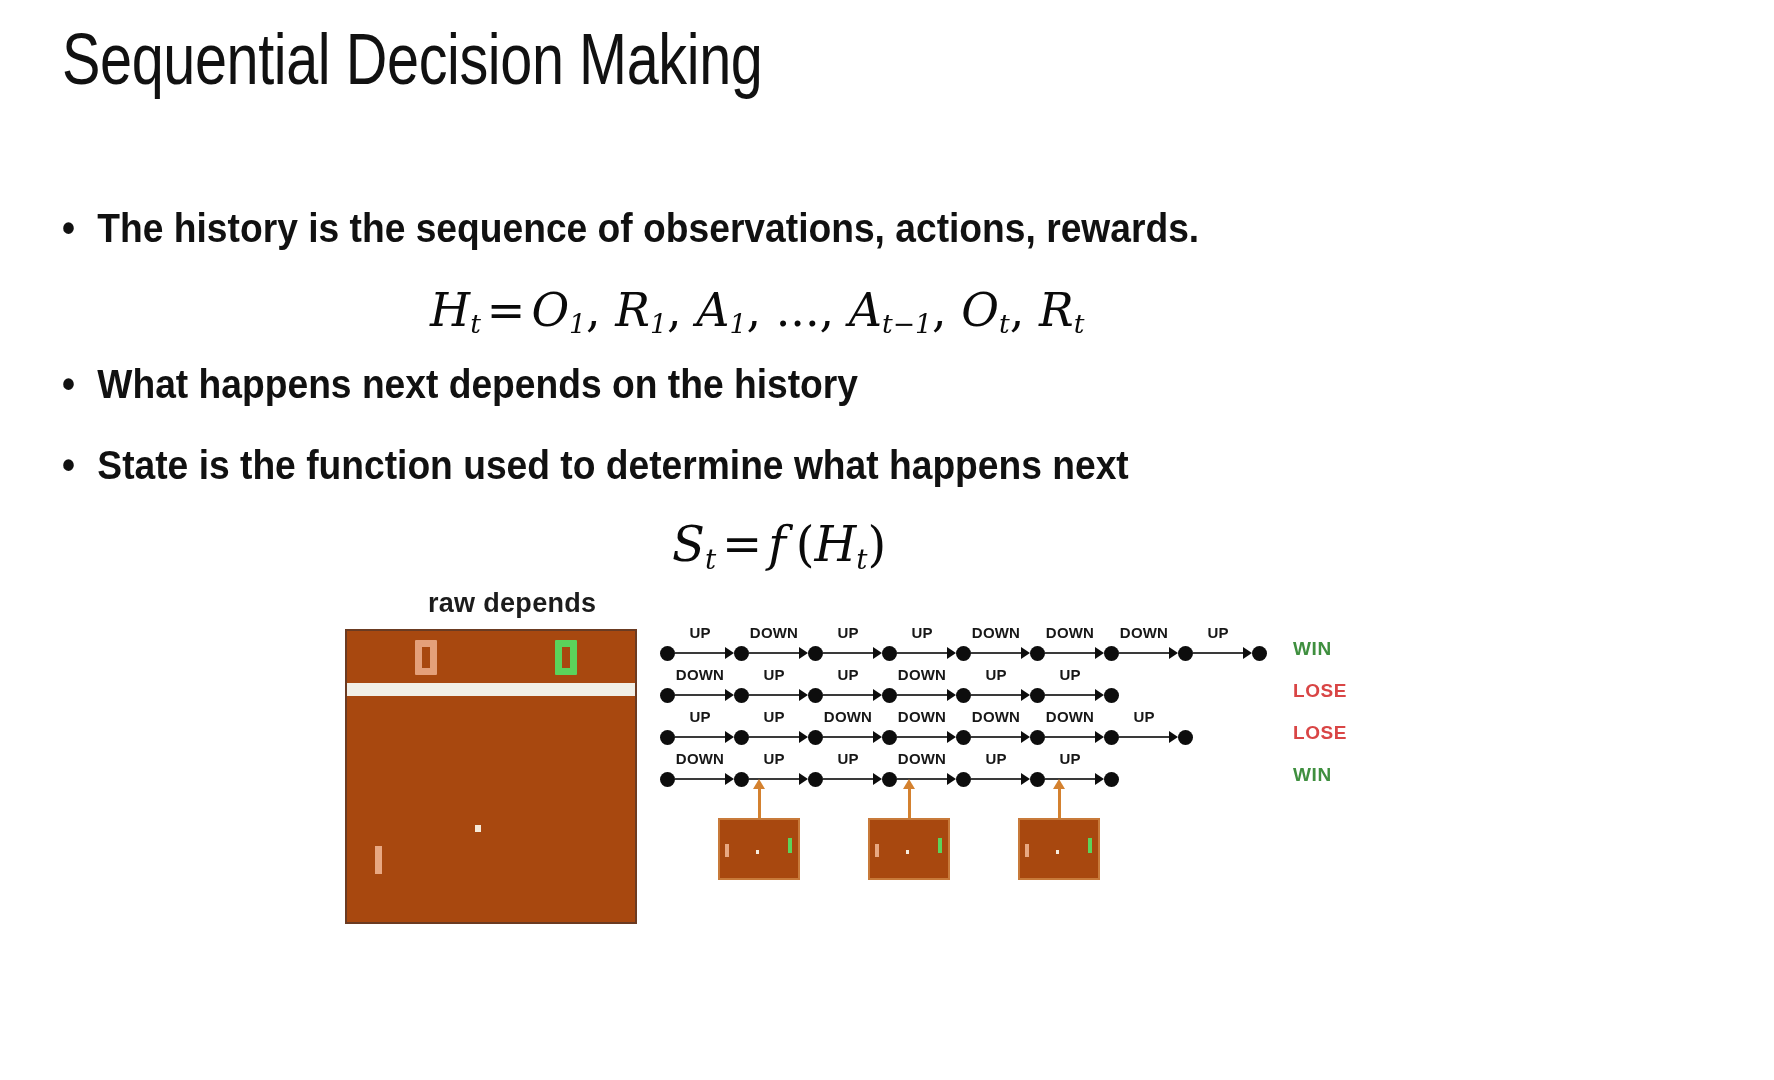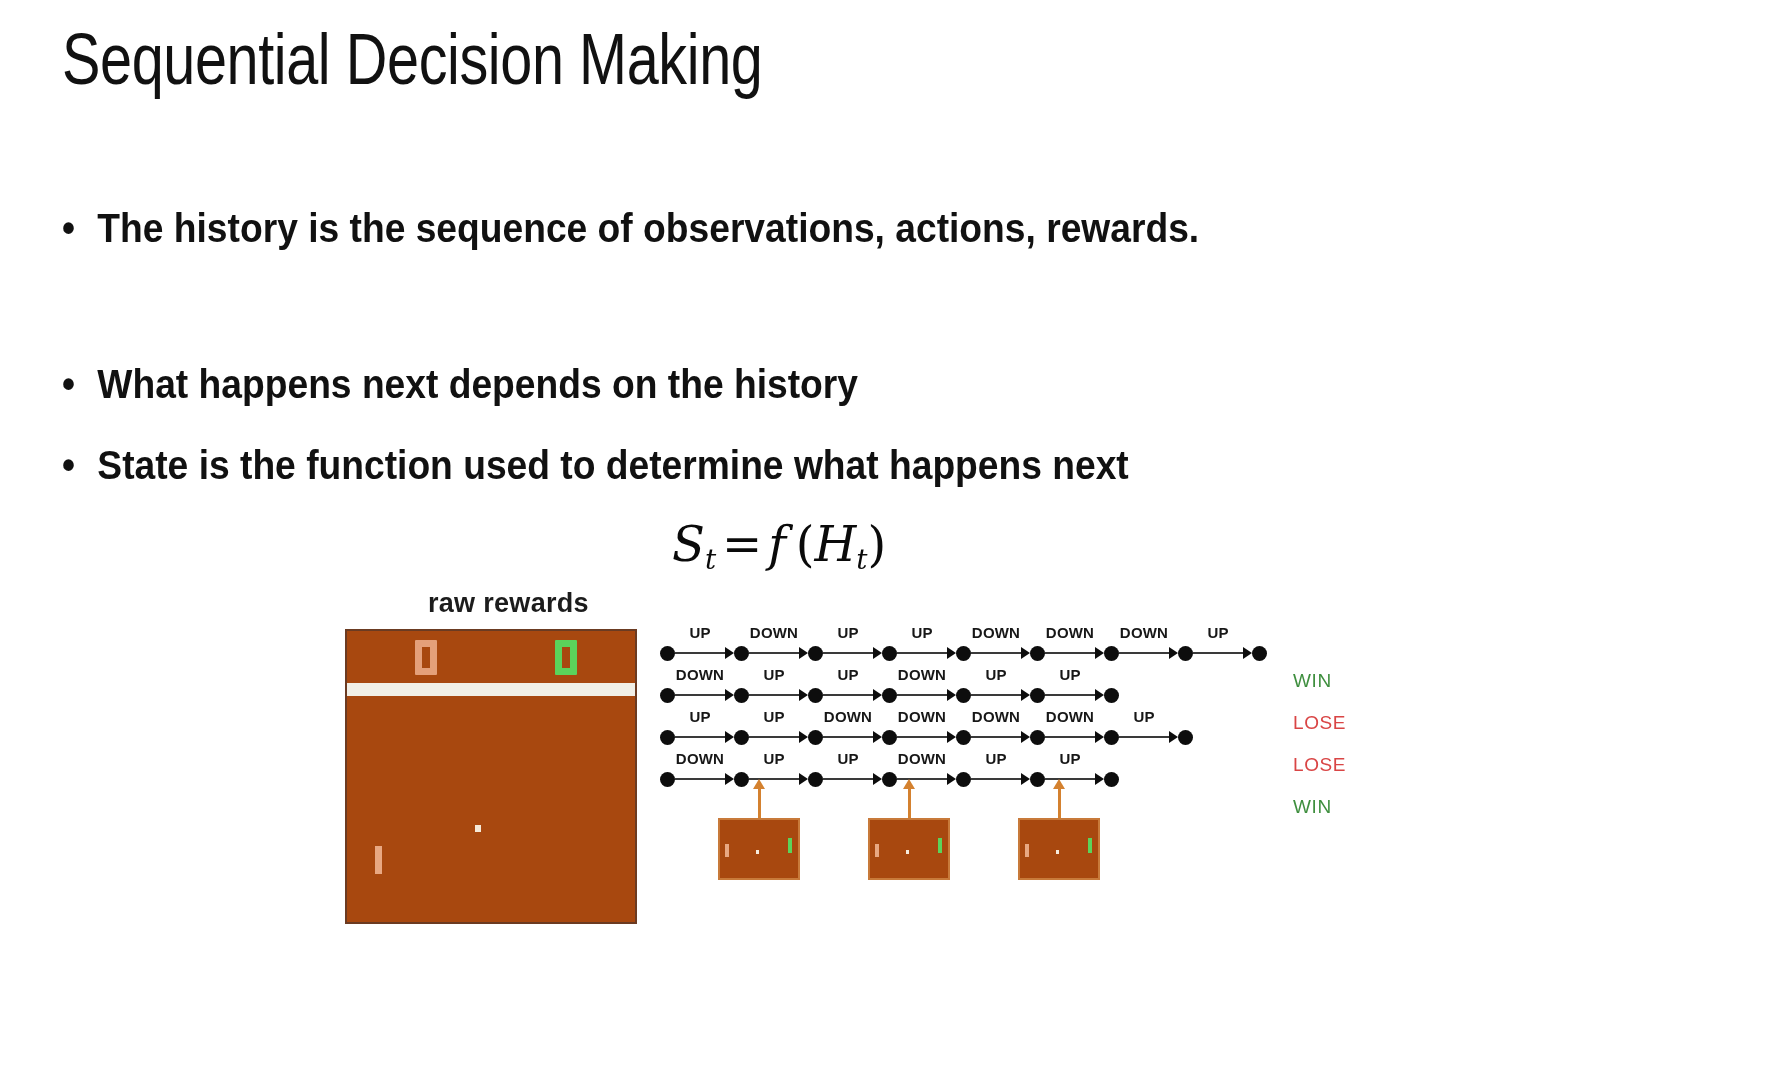--- a/index.html
+++ b/index.html
@@ -96,23 +96,22 @@
     border-top:6px solid transparent;
     border-bottom:6px solid transparent;
   }
   .alabel{
     position:absolute;top:-14px;
     font-size:15px;font-weight:700;color:#171717;
     letter-spacing:.2px;white-space:nowrap;
     transform:translateX(-50%);
   }
   .outcome{
-    position:absolute;font-size:19px;font-weight:400;letter-spacing:.6px;
+    position:absolute;font-size:19px;font-weight:700;letter-spacing:.6px;
     white-space:nowrap;
-    margin-top:32px;
   }
   .outcome.win{color:#3f8f3f;}
   .outcome.lose{color:#d94545;}
 
   
   .frame{
     position:absolute;width:82px;height:62px;
     background:#a8480f;border:2px solid #c87a3a;box-sizing:border-box;
     overflow:hidden;
   }
@@ -131,34 +130,37 @@
 <body>
 
 <div class="slide">
 
   <div class="title">Sequential Decision Making</div>
 
   <div class="bullet" id="b1">
     <span class="dot">•</span><span>The history is the sequence of observations, actions, rewards.</span>
   </div>
 
+  <div class="math" id="math1">
+    <span>H<sub>t</sub></span><span class="op">=</span><span>O<sub>1</sub><span class="com">,&nbsp;</span>R<sub>1</sub><span class="com">,&nbsp;</span>A<sub>1</sub><span class="com">,&nbsp;...,&nbsp;</span>A<sub>t−1</sub><span class="com">,&nbsp;</span>O<sub>t</sub><span class="com">,&nbsp;</span>R<sub>t</sub></span>
+  </div>
 
   <div class="bullet" id="b2">
     <span class="dot">•</span><span>What happens next depends on the history</span>
   </div>
 
   <div class="bullet" id="b3">
     <span class="dot">•</span><span>State is the function used to determine what happens next</span>
   </div>
 
   <div class="math" id="math2">
     <span>S<sub>t</sub></span><span class="op">=</span><span>f<span class="paren"> (</span>H<sub>t</sub><span class="paren">)</span></span>
   </div>
 
-  <div class="rawlabel">raw rewards</div>
+  <div class="rawlabel">raw depends</div>
 
   <div class="pong">
     <div class="score-band">
       <div class="digit dleft"></div>
       <div class="digit green dright"></div>
     </div>
     <div class="wall"></div>
     <div class="field">
       <div class="paddle-l"></div>
 

